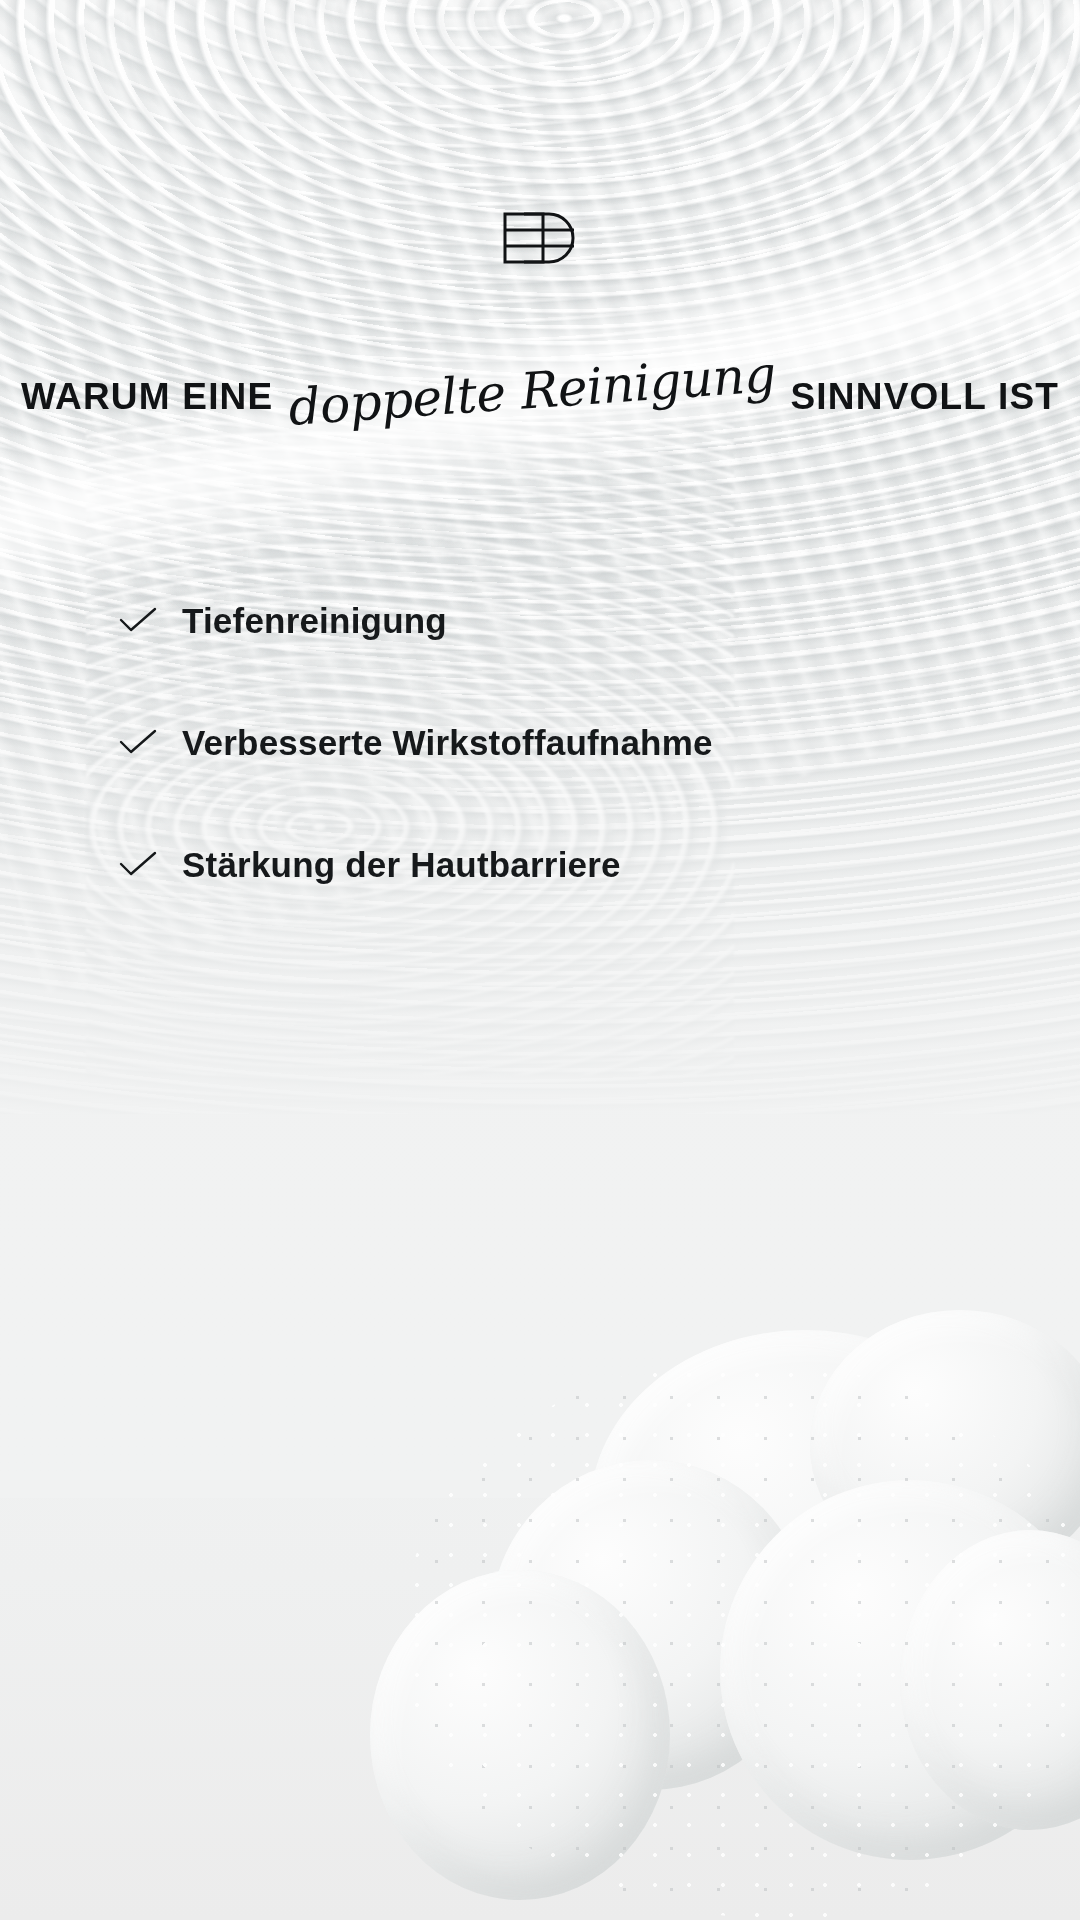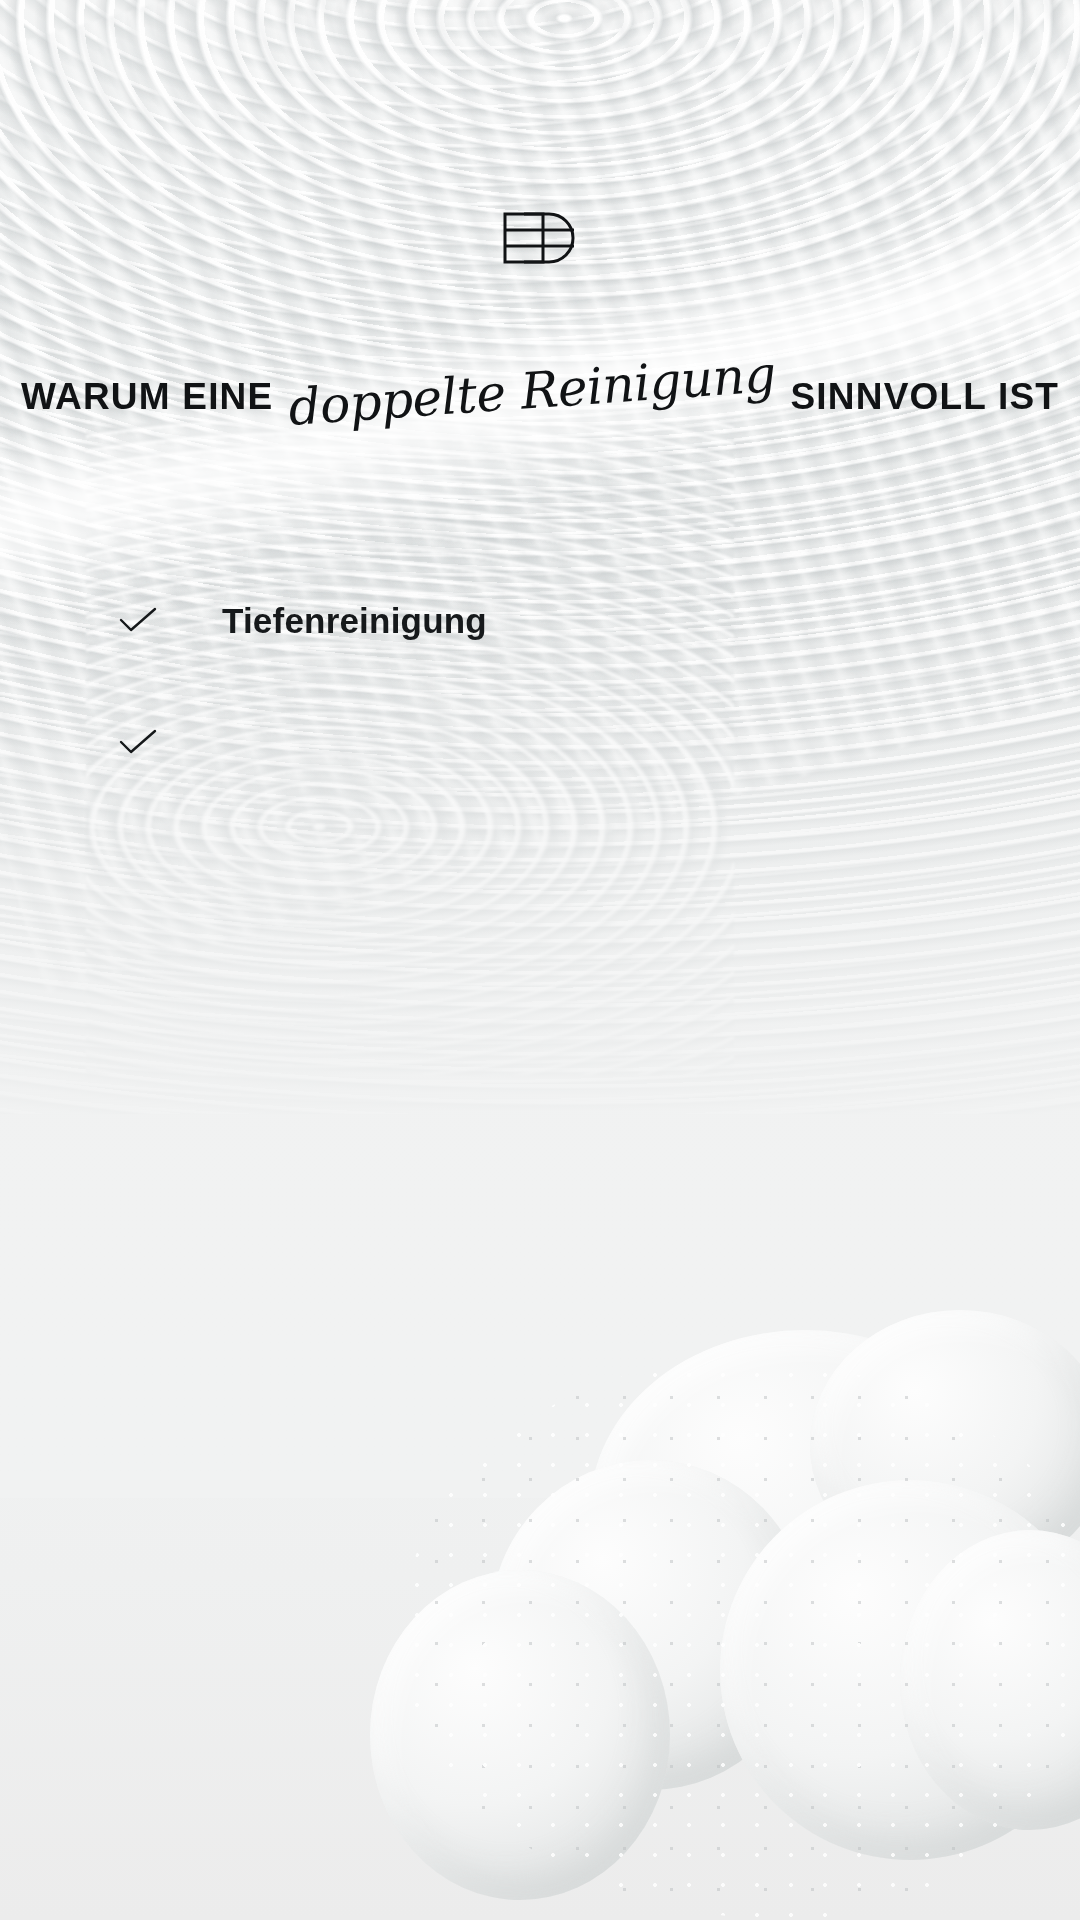--- a/index.html
+++ b/index.html
@@ -201,21 +201,20 @@
   .list {
     position: absolute;
     top: 560px;
     left: 118px;
     right: 60px;
   }
   .list-item {
     display: flex;
     align-items: center;
     height: 122px;
-    gap: 40px;
   }
   .check {
     width: 52px;
     flex: 0 0 52px;
     color: #15181a;
     font-size: 34px;
     line-height: 1;
     text-align: left;
   }
   .check svg { display: block; }
@@ -278,19 +277,28 @@
         <span class="item-label">Tiefenreinigung</span>
       </div>
 
 
       <div class="list-item">
         <span class="check">
           <svg width="40" height="28" viewBox="0 0 40 28" fill="none">
             <path d="M3 13 L13 23 L37 2" stroke="#15181a" stroke-width="2.4" fill="none" stroke-linecap="round" stroke-linejoin="round"></path>
           </svg>
         </span>
+        <span class="item-label">Verbesserte Wirkstoffaufnahme</span>
       </div>
 
 
+      <div class="list-item">
+        <span class="check">
+          <svg width="40" height="28" viewBox="0 0 40 28" fill="none">
+            <path d="M3 13 L13 23 L37 2" stroke="#15181a" stroke-width="2.4" fill="none" stroke-linecap="round" stroke-linejoin="round"></path>
+          </svg>
+        </span>
+        <span class="item-label">Stärkung der Hautbarriere</span>
+      </div>
 
     </div>
   </div>
 </div>
 
 </body></html>

